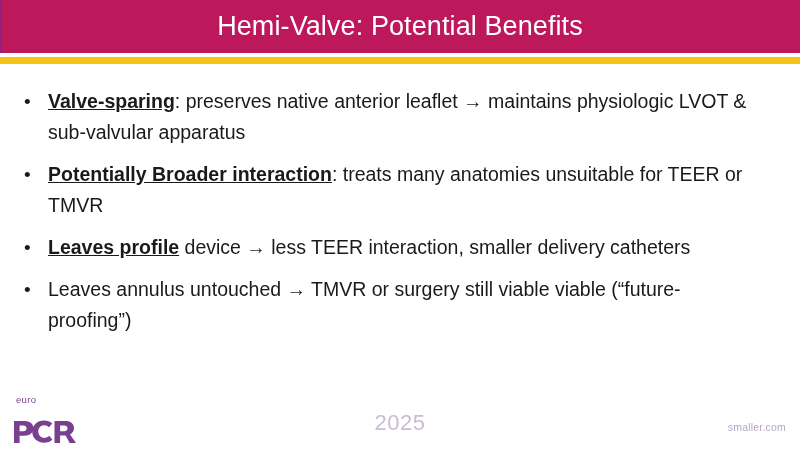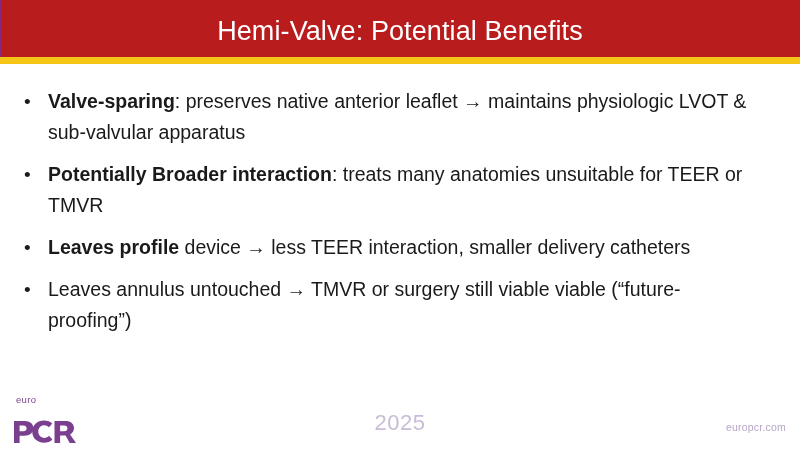--- a/index.html
+++ b/index.html
@@ -21,22 +21,22 @@
     background: #ffffff;
     box-sizing: border-box;
   }
 
   
   .title-band {
     position: absolute;
     left: 0;
     top: 0;
     width: 800px;
-    height: 63px;
-    background: #b91c1c;
+    height: 53px;
+    background: #be185d;
     display: flex;
     align-items: center;
     justify-content: center;
   }
   .title-band::before {
     content: "";
     position: absolute;
     left: 0;
     top: 0;
     width: 2px;
@@ -87,20 +87,21 @@
   }
   .bullet-body {
     flex: 1 1 auto;
     font-size: 19.5px;
     line-height: 31px;
     color: #1a1a1a;
     max-width: 712px;
   }
   .lead {
     font-weight: 700;
+    text-decoration: underline;
   }
 
   
   .footer {
     position: absolute;
     left: 0;
     bottom: 0;
     width: 800px;
     height: 56px;
   }
@@ -192,17 +193,17 @@
             <path d="M0 1 h10.6 c5.4 0 8.8 2.9 8.8 7.3 c0 4.5 -3.5 7.4 -9.1 7.4 H5.6 V23 H0 Z M5.6 5.4 v5.8 h3.6 c2.1 0 3.4 -1 3.4 -2.9 c0 -1.9 -1.3 -2.9 -3.4 -2.9 Z"></path>
             <path d="M30.2 0.4 c3.3 0 6.1 1.1 8.1 3 l-3.3 3.9 c-1.3 -1.3 -2.9 -2 -4.7 -2 c-3.5 0 -6 2.6 -6 6.3 c0 3.7 2.5 6.3 6 6.3 c1.9 0 3.5 -0.7 4.8 -2.1 l3.3 3.7 c-2 2.1 -4.9 3.3 -8.4 3.3 c-6.9 0 -11.8 -4.7 -11.8 -11.2 c0 -6.4 5 -11.2 12 -11.2 Z"></path>
             <path d="M40.5 1 h10.8 c5.4 0 8.7 2.7 8.7 7.1 c0 3 -1.4 5.2 -3.9 6.3 L62 23 h-6.3 l-4.1 -7.4 H46.1 V23 h-5.6 Z M46.1 5.4 v5.8 h4 c2.1 0 3.4 -1 3.4 -2.9 c0 -1.9 -1.3 -2.9 -3.4 -2.9 Z"></path>
           </g>
         </svg>
       </span>
     </div>
 
     <div class="year">2025</div>
 
-    <div class="site">europcr.com</div>
+    <div class="site">smaller.com</div>
 
   </div>
 
 </div>
 
 </body></html>

